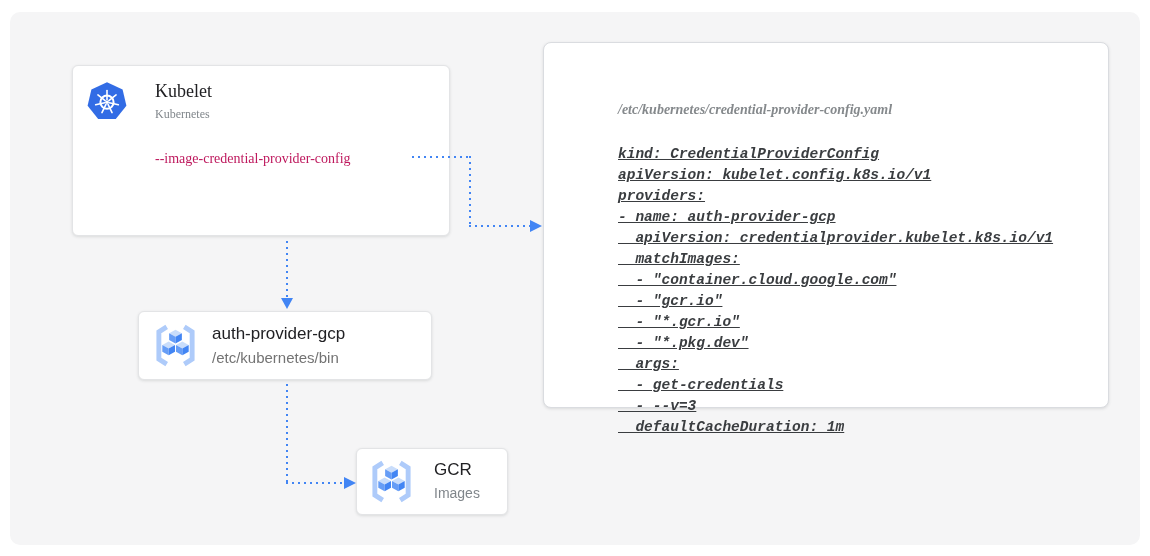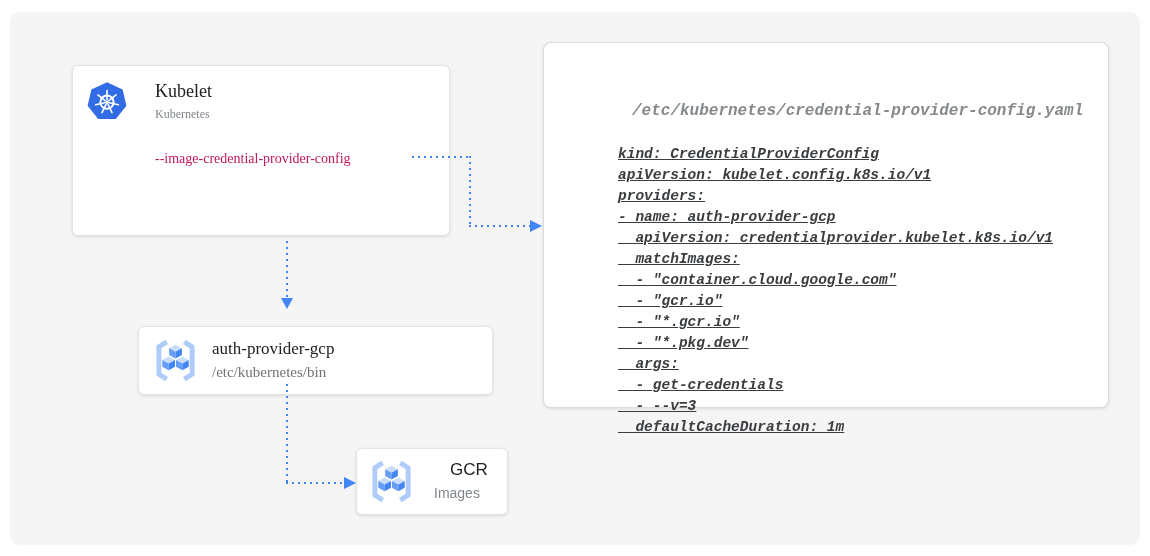--- a/index.html
+++ b/index.html
@@ -9,33 +9,33 @@
           background:#f5f5f6;border-radius:10px;}
   .card{position:absolute;background:#ffffff;border:1px solid #e3e4e6;border-radius:6px;
         box-shadow:0 1px 3px rgba(60,64,67,.15);box-sizing:border-box;}
   
   .kubelet-card{left:72px;top:65px;width:378px;height:171px;font-family:Liberation Serif, serif;}
   .kubelet-card .icon{position:absolute;left:14px;top:15px;width:40px;height:40px;}
   .kubelet-card .title{position:absolute;left:82px;top:15px;font-size:18px;color:#212124;}
   .kubelet-card .subtitle{position:absolute;left:82px;top:41px;font-size:12px;color:#80868b;}
   .kubelet-card .flags{position:absolute;left:82px;top:81px;font-size:14px;color:#be185d;line-height:23px;}
   
-  .auth-card{left:138px;top:326px;width:355px;height:69px;font-family:Liberation Serif, serif;}
+  .auth-card{left:138px;top:311px;width:294px;height:69px;}
   .auth-card .icon{position:absolute;left:13px;top:11px;width:47px;height:45px;}
   .auth-card .title{position:absolute;left:73px;top:12px;font-size:17px;color:#212124;}
   .auth-card .subtitle{position:absolute;left:73px;top:37px;font-size:15px;color:#737373;}
   
   .gcr-card{left:356px;top:448px;width:152px;height:67px;}
   .gcr-card .icon{position:absolute;left:11px;top:10px;width:47px;height:45px;}
-  .gcr-card .title{position:absolute;left:77px;top:11px;font-size:17px;color:#212124;margin-left:16px;}
+  .gcr-card .title{position:absolute;left:77px;top:11px;font-size:17px;color:#212124;}
   .gcr-card .subtitle{position:absolute;left:77px;top:36px;font-size:14px;color:#80868b;}
   
   .yaml-card{left:543px;top:42px;width:566px;height:366px;border-radius:8px;border-color:#dadce0;}
-  .yaml-filename{position:absolute;left:88px;top:59px;font-family:Liberation Mono, monospace;
-                 font-style:italic;font-weight:bold;font-size:16px;color:#85898c;white-space:pre;}
+  .yaml-filename{position:absolute;left:74px;top:59px;font-family:Liberation Serif, serif;
+                 font-style:italic;font-weight:bold;font-size:14px;color:#85898c;white-space:pre;}
   .yaml-code{position:absolute;left:74px;top:101px;font-family:"Liberation Mono",monospace;
              font-style:italic;font-weight:bold;font-size:14.5px;line-height:21px;
              color:#3a3d40;white-space:pre;text-decoration:underline;}
   
   .dot-h{position:absolute;height:2px;
          background:repeating-linear-gradient(90deg,#4285f4 0 2px,transparent 2px 6px);}
   .dot-v{position:absolute;width:2px;
          background:repeating-linear-gradient(180deg,#4285f4 0 2px,transparent 2px 6px);}
   .head-right{position:absolute;width:0;height:0;
               border-left:12px solid #4285f4;border-top:6.5px solid transparent;border-bottom:6.5px solid transparent;}

